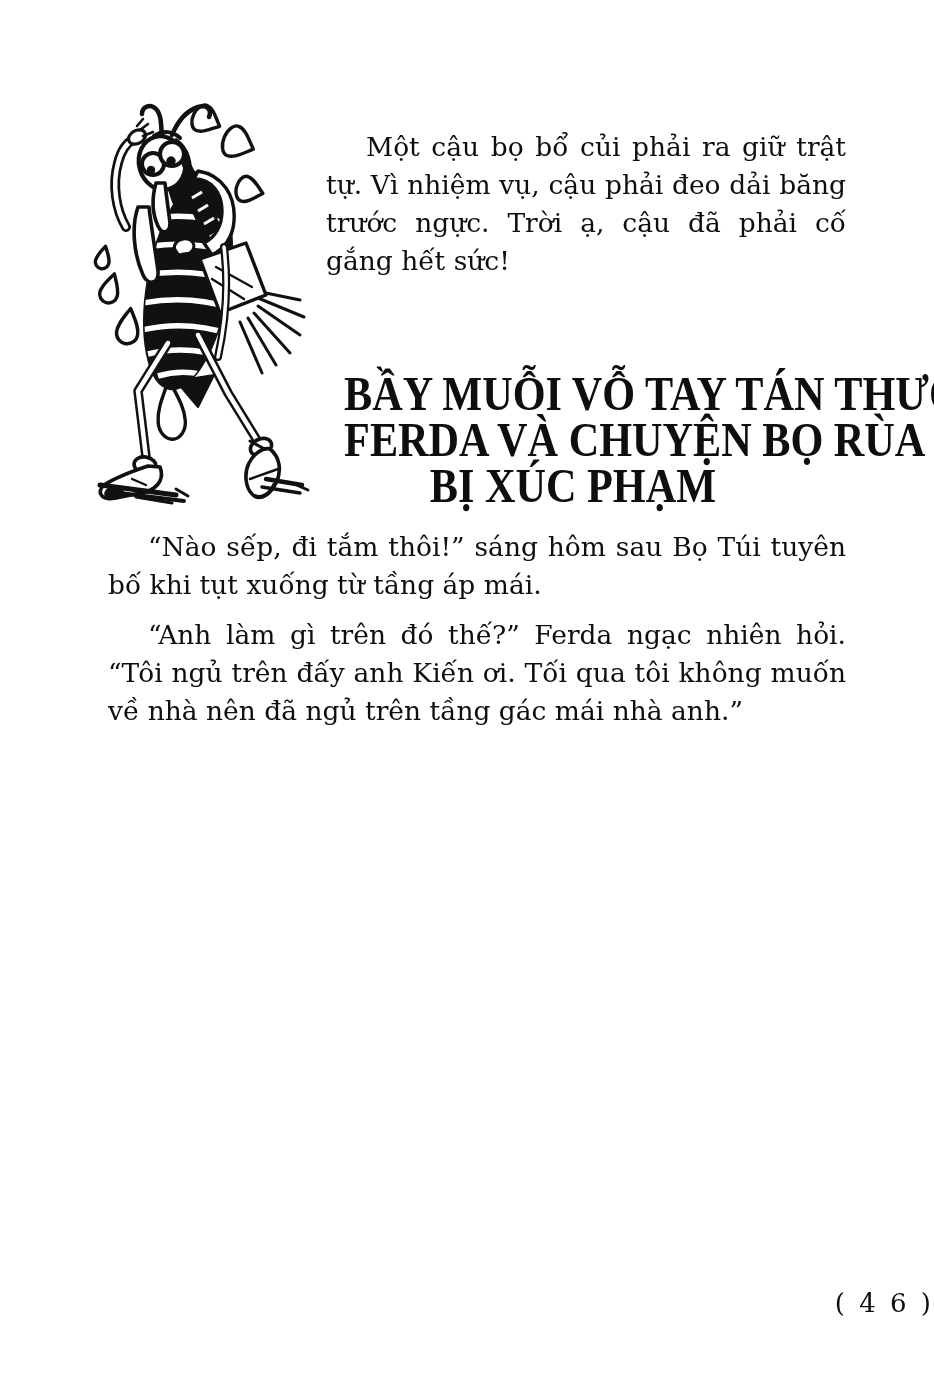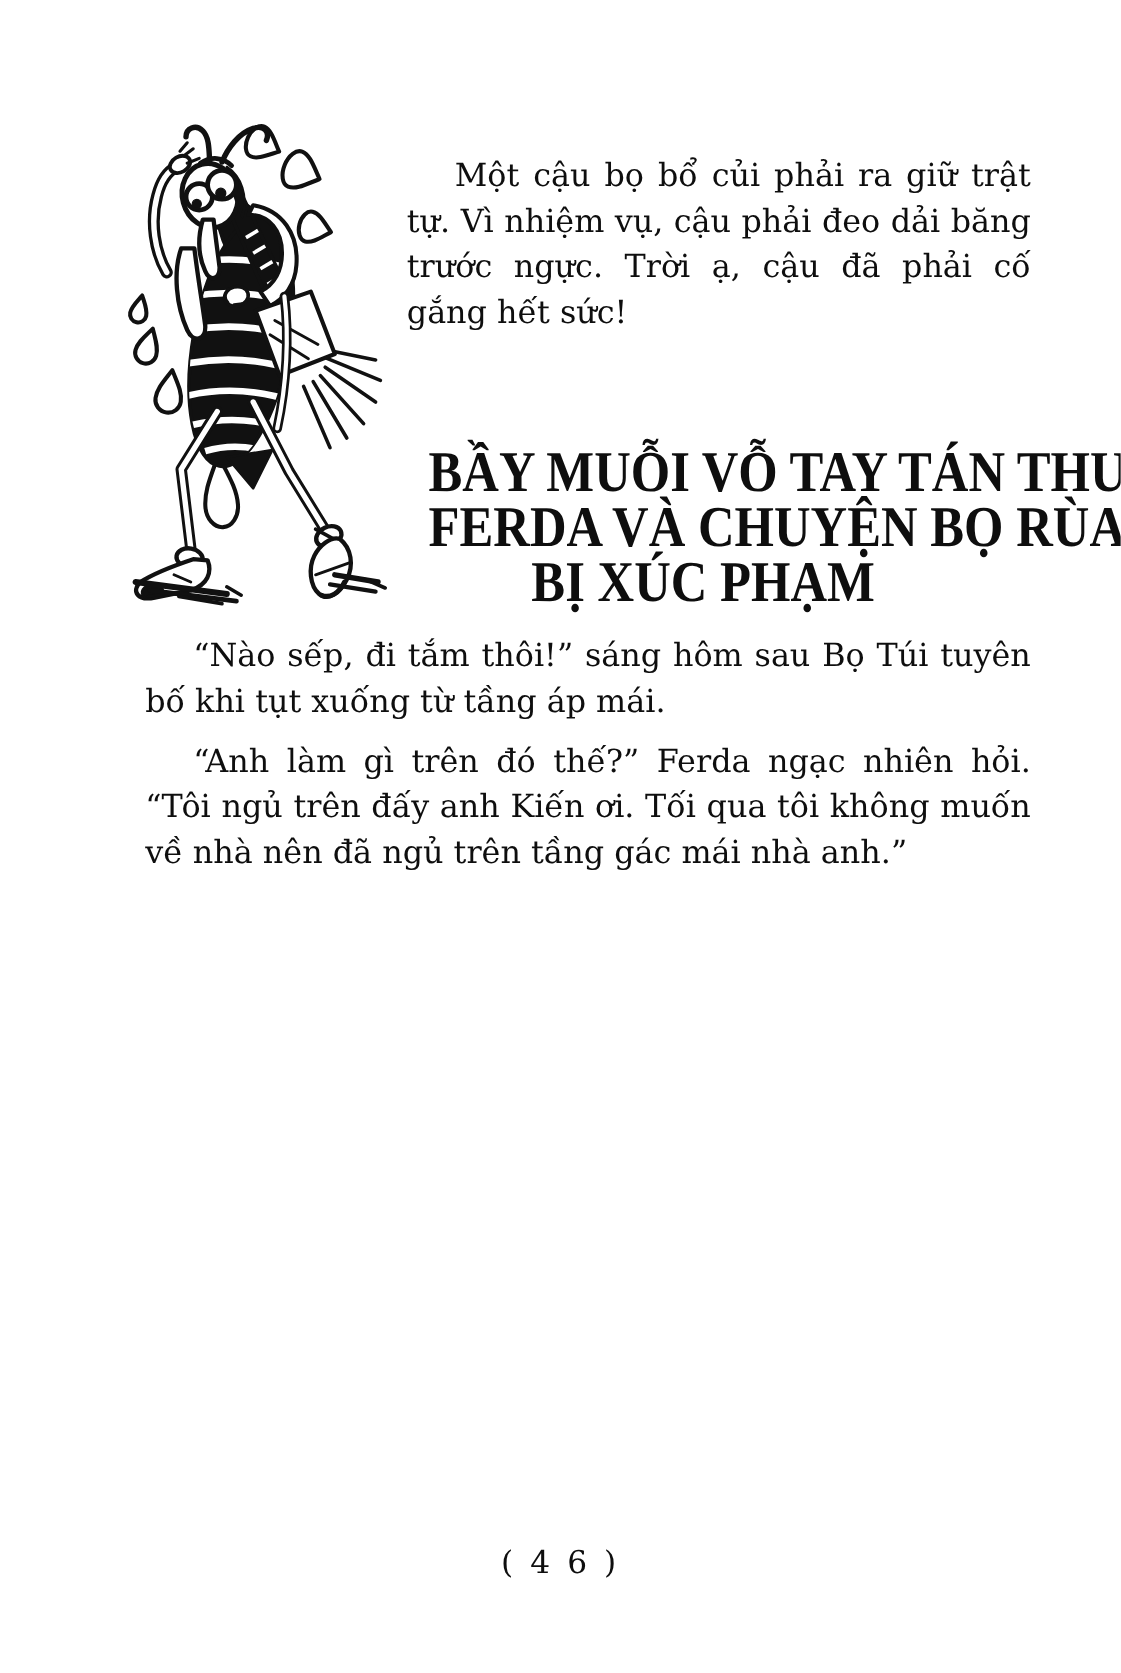--- a/index.html
+++ b/index.html
@@ -7,21 +7,21 @@
     position: relative;
     width: 934px;
     height: 1394px;
     background: #ffffff;
     color: #0e0e0e;
     font-family: "DejaVu Serif", "Liberation Serif", serif;
     overflow: hidden;
   }
   .content {
     position: absolute;
-    left: 121px;
+    left: 108px;
     top: 95px;
     width: 738px;
   }
   .illustration {
     float: left;
     width: 247px;
     height: 420px;
     margin: 0 3px 0 -32px;
   }
   .body-par {
@@ -46,21 +46,21 @@
     transform: scaleX(0.88);
     transform-origin: 50% 50%;
     white-space: nowrap;
   }
   .after-heading { margin-top: 19px; }
   .page-number {
     position: absolute;
     left: 0;
     right: 0;
     top: 1288px;
-    text-align: center;
+    text-align: right;
     font-size: 26px;
     letter-spacing: 3px;
   }
   svg .ln  { stroke: #111; fill: none; stroke-linecap: round; stroke-linejoin: round; }
   svg .wfill { fill: #fff; stroke: #111; stroke-linejoin: round; }
   svg .bfill { fill: #111; stroke: #111; stroke-linejoin: round; }
 </style>
 </head>
 <body>
 

